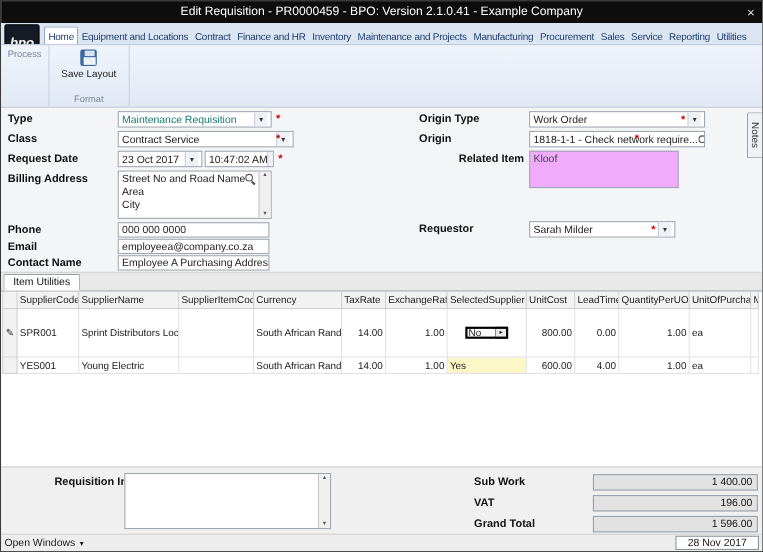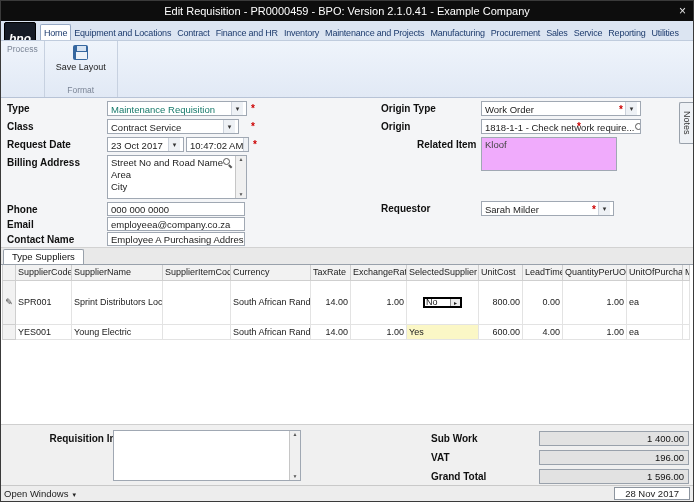--- a/index.html
+++ b/index.html
@@ -130,21 +130,21 @@
   <div class="form">
 
     <div class="flabel" style="left:6px;top:5px;width:96px">Type</div>
     <div class="field" style="left:106px;top:3px;width:140px">
       <span class="teal">Maintenance Requisition</span>
       <span class="dd"></span>
     </div>
     <span class="req overlay-req" style="left:250px;top:5px">*</span>
 
     <div class="flabel" style="left:6px;top:23px;width:96px">Class</div>
-    <div class="field" style="left:106px;top:21px;width:132px">
+    <div class="field" style="left:106px;top:21px;width:160px">
       <span>Contract Service</span>
       <span class="dd"></span>
     </div>
     <span class="req overlay-req" style="left:250px;top:23px">*</span>
 
     <div class="flabel" style="left:6px;top:41px;width:96px">Request Date</div>
     <div class="field" style="left:106px;top:39px;width:77px">
       <span>23 Oct 2017</span>
       <span class="dd"></span>
     </div>
@@ -207,21 +207,21 @@
     <div class="field" style="left:480px;top:103px;width:133px">
       <span>Sarah Milder</span>
       <span class="req" style="margin-left:auto;padding-right:2px">*</span>
       <span class="dd" style="margin-left:0"></span>
     </div>
 
     <div class="notestab">Notes</div>
   </div>
 
   <div class="gridtabrow">
-    <div class="gridtab">Type Suppliers</div>
+    <div class="gridtab">Item Utilities</div>
   </div>
 
   <div class="grid">
     <table>
       <colgroup>
         <col style="width:13px">
           <col style="width:56px">
           <col style="width:91px">
           <col style="width:68px">
         <col style="width:80px">

